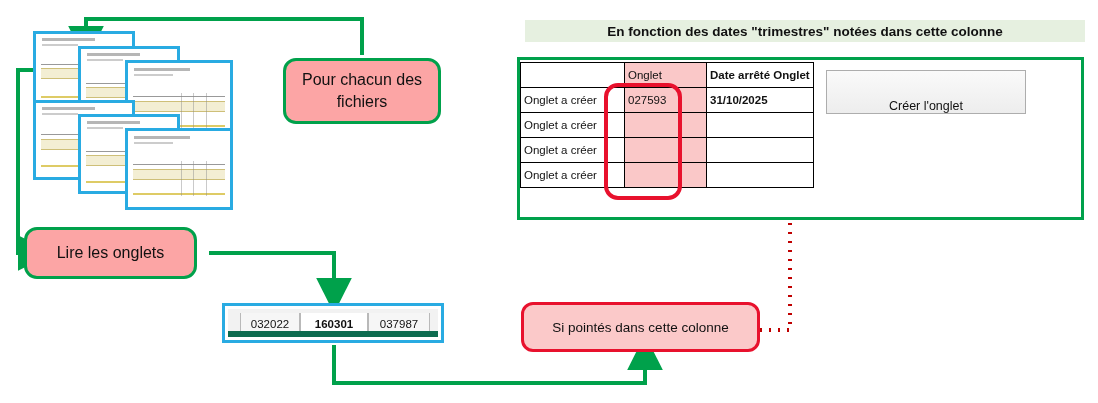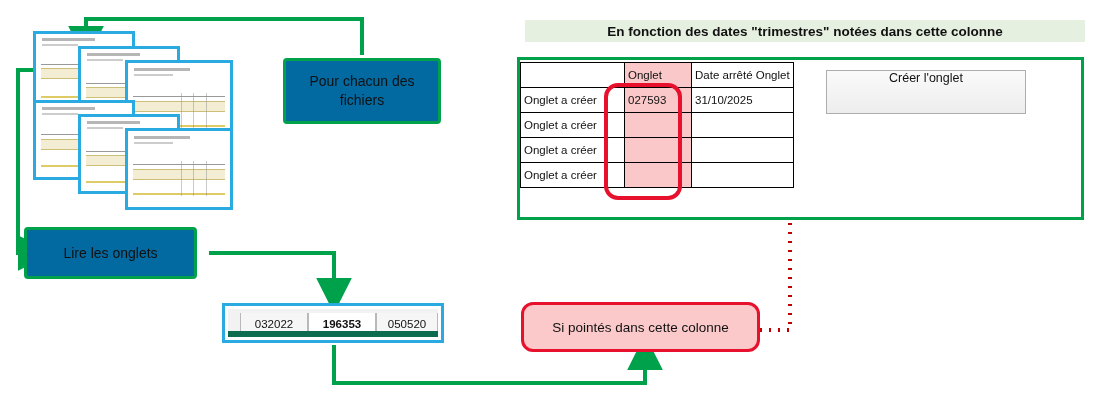--- a/index.html
+++ b/index.html
@@ -14,22 +14,22 @@
   .thumb .tl{position:absolute;left:6%;top:6%;width:55%;height:3px;background:#7a7a7a;opacity:.55;}
   .thumb .tl2{position:absolute;left:6%;top:14%;width:38%;height:2px;background:#9a9a9a;opacity:.5;}
   .thumb .band{position:absolute;left:5%;width:90%;height:9px;background:#f2edcf;
                border-top:1px solid #c9b96a;border-bottom:1px solid #c9b96a;opacity:.9;}
   .thumb .rule{position:absolute;left:5%;width:90%;height:1px;background:#555;opacity:.6;}
   .thumb .vr{position:absolute;width:1px;background:#8a8a8a;opacity:.45;}
   .thumb .ylw{position:absolute;height:2px;background:#d8c24a;opacity:.85;}
 
   
   .gbox{position:absolute;box-sizing:border-box;border:3px solid #00A14B;
-        background:#0369a1;border-radius:4px;display:flex;align-items:center;
-        justify-content:center;text-align:center;font-size:14px;line-height:1.35;
+        background:#fca5a5;border-radius:13px;display:flex;align-items:center;
+        justify-content:center;text-align:center;font-size:16px;line-height:1.35;
         color:#111;padding:4px 8px;}
 
   
   .rbox{position:absolute;box-sizing:border-box;border:3px solid #E8112D;
         background:#FBC9C9;border-radius:12px;display:flex;align-items:center;
         justify-content:center;text-align:center;font-size:13.5px;color:#111;}
 
   
   #connectors{position:absolute;left:0;top:0;width:1098px;height:403px;
               pointer-events:none;}
@@ -52,33 +52,33 @@
           font-size:13.5px;font-weight:bold;color:#111;}
   #panel{left:517px;top:57px;width:567px;height:163px;box-sizing:border-box;
          border:3px solid #00A14B;background:#ffffff;}
 
   
   #xtable{position:absolute;left:520px;top:62px;border-collapse:collapse;
           background:#ffffff;font-size:11.5px;}
   #xtable td{border:1px solid #000;height:25px;padding:0 3px;box-sizing:border-box;
              white-space:nowrap;vertical-align:middle;}
   .c-label{width:104px;}
-  .c-onglet{width:67px;}
-  .c-date{width:102px;}
+  .c-onglet{width:82px;}
+  .c-date{width:102px;font-weight:bold;}
   .pinkcell{background:#FAC8C8;}
   .hdr{height:24px;}
 
   
   #col-highlight{left:604px;top:83px;width:78px;height:117px;box-sizing:border-box;
                  border:4px solid #E8112D;border-radius:14px;background:transparent;}
 
   
   #creer-btn{left:826px;top:70px;width:200px;height:44px;box-sizing:border-box;
              border:1px solid #ADADAD;background:linear-gradient(#FAFAFA,#EDEDED);
-             display:flex;align-items:flex-start;justify-content:center;
+             display:flex;align-items:flex-end;justify-content:center;
              font-size:12.5px;color:#111;}
 </style>
 </head>
 <body>
 
 <svg id="connectors" viewBox="0 0 1098 403">
   <defs>
     <marker id="ah-green" markerWidth="9" markerHeight="9" refX="4.6" refY="4.5" orient="auto" markerUnits="strokeWidth">
       <path d="M0,0 L9,4.5 L0,9 z" fill="#00A14B"></path>
     </marker>
@@ -164,23 +164,23 @@
 <div class="gbox" id="box-lire-onglets" style="left:24px;top:227px;width:173px;height:52px;">
   <span>Lire les onglets</span>
 </div>
 
 <div class="rbox" id="box-si-pointes" style="left:521px;top:302px;width:239px;height:50px;">
   <span>Si pointés dans cette colonne</span>
 </div>
 
 <div id="tabwidget" class="abs">
   <div id="tabstrip">
-    <div class="tab first" style="width:68px;">032022</div>
-    <div class="tab active" style="width:68px;">196353</div>
-    <div class="tab" style="width:62px;">050520</div>
+    <div class="tab first" style="width:60px;">032022</div>
+    <div class="tab active" style="width:68px;">160301</div>
+    <div class="tab" style="width:62px;">037987</div>
   </div>
   <div id="tabbottom"></div>
 </div>
 
 <div id="banner" class="abs">
   <span>En fonction des dates "trimestres" notées dans cette colonne</span>
 </div>
 
 <div id="panel" class="abs"></div>
 

